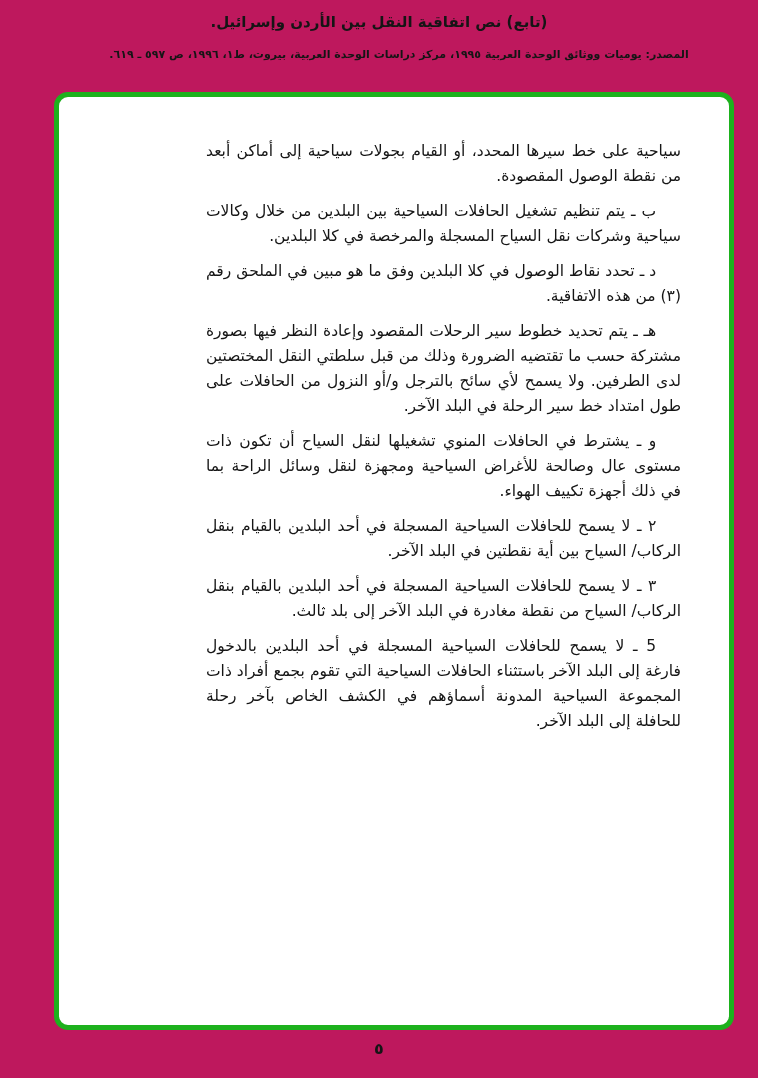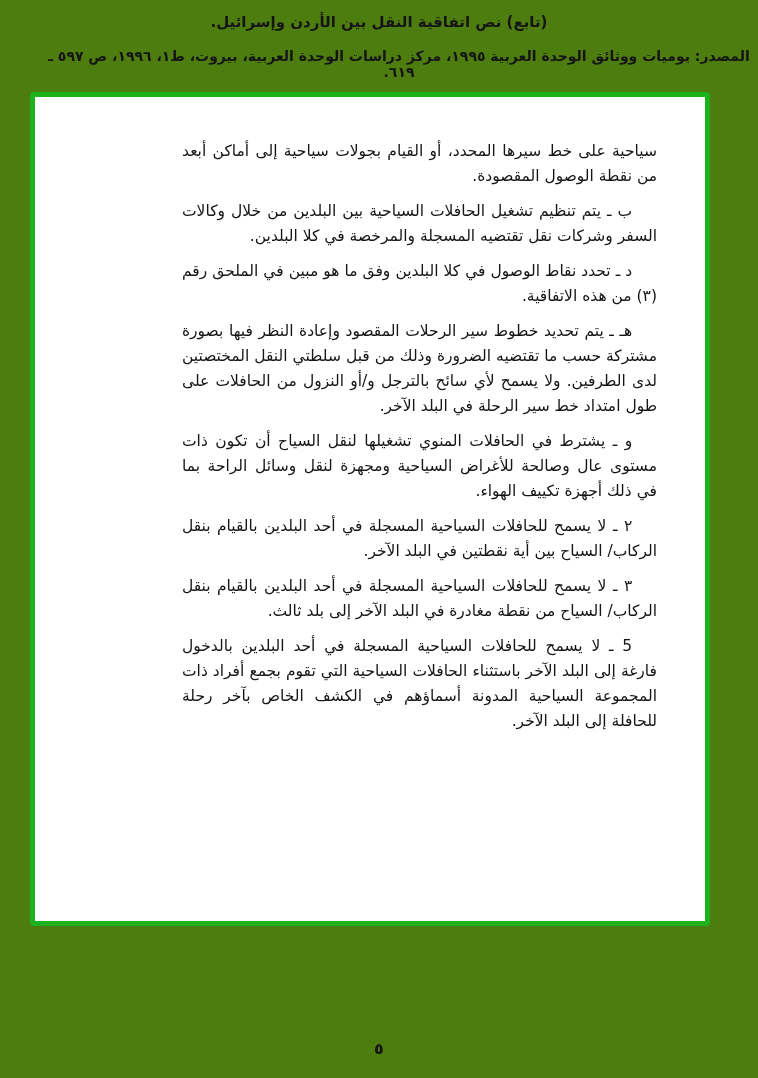--- a/index.html
+++ b/index.html
@@ -1,52 +1,52 @@
 <!DOCTYPE html>
 <html lang="ar" style="--green: #1db11d;"><head>
 <meta charset="utf-8">
 <style>
   :root { --green: #1db11d; }
   html, body { margin: 0; padding: 0; background: #ffffff; }
   .sheet {
     position: relative;
     width: 758px;
     height: 1078px;
-    background: #4d7c0f;
+    background: #be185d;
     font-family: "DejaVu Sans", sans-serif;
     color: #151515;
     overflow: hidden;
   }
   .hdr-title {
     position: absolute;
     top: 13px; left: 0; right: 0;
     text-align: center;
     direction: rtl;
     font-weight: bold;
     font-size: 15px;
     letter-spacing: 0.2px;
   }
   .hdr-source {
     position: absolute;
     top: 48px; left: 0; right: 0;
     text-align: center;
     direction: rtl;
     font-weight: bold;
-    font-size: 14px;
+    font-size: 11px;
     margin-left: 40px;
   }
   .green-frame {
     position: absolute;
-    left: 30px;
+    left: 54px;
     top: 92px;
     width: 680px;
-    height: 834px;
+    height: 938px;
     box-sizing: border-box;
     border: 5px solid var(--green);
-    border-radius: 4px;
+    border-radius: 14px;
     background: #ffffff;
   }
   .text-col {
     position: absolute;
     top: 42px;
     right: 48px;
     width: 475px;
     direction: rtl;
     text-align: justify;
     font-size: 15.5px;
@@ -70,21 +70,21 @@
 
 <div class="sheet">
 
   <div class="hdr-title">(تابع) نص اتفاقية النقل بين الأردن وإسرائيل.</div>
 
   <div class="hdr-source">المصدر: يوميات ووثائق الوحدة العربية ١٩٩٥، مركز دراسات الوحدة العربية، بيروت، ط١، ١٩٩٦، ص ٥٩٧ ـ ٦١٩.</div>
 
   <div class="green-frame">
     <div class="text-col">
       <p class="para no-indent">سياحية على خط سيرها المحدد، أو القيام بجولات سياحية إلى أماكن أبعد من نقطة الوصول المقصودة.</p>
-      <p class="para">ب ـ يتم تنظيم تشغيل الحافلات السياحية بين البلدين من خلال وكالات السفر وشركات نقل تقتضيه المسجلة والمرخصة في كلا البلدين.</p>
+      <p class="para">ب ـ يتم تنظيم تشغيل الحافلات السياحية بين البلدين من خلال وكالات سياحية وشركات نقل السياح المسجلة والمرخصة في كلا البلدين.</p>
       <p class="para">د ـ تحدد نقاط الوصول في كلا البلدين وفق ما هو مبين في الملحق رقم (٣) من هذه الاتفاقية.</p>
       <p class="para">هـ ـ يتم تحديد خطوط سير الرحلات المقصود وإعادة النظر فيها بصورة مشتركة حسب ما تقتضيه الضرورة وذلك من قبل سلطتي النقل المختصتين لدى الطرفين. ولا يسمح لأي سائح بالترجل و/أو النزول من الحافلات على طول امتداد خط سير الرحلة في البلد الآخر.</p>
       <p class="para">و ـ يشترط في الحافلات المنوي تشغيلها لنقل السياح أن تكون ذات مستوى عال وصالحة للأغراض السياحية ومجهزة لنقل وسائل الراحة بما في ذلك أجهزة تكييف الهواء.</p>
       <p class="para">٢ ـ لا يسمح للحافلات السياحية المسجلة في أحد البلدين بالقيام بنقل الركاب/ السياح بين أية نقطتين في البلد الآخر.</p>
       <p class="para">٣ ـ لا يسمح للحافلات السياحية المسجلة في أحد البلدين بالقيام بنقل الركاب/ السياح من نقطة مغادرة في البلد الآخر إلى بلد ثالث.</p>
       <p class="para">5 ـ لا يسمح للحافلات السياحية المسجلة في أحد البلدين بالدخول فارغة إلى البلد الآخر باستثناء الحافلات السياحية التي تقوم بجمع أفراد ذات المجموعة السياحية المدونة أسماؤهم في الكشف الخاص بآخر رحلة للحافلة إلى البلد الآخر.</p>
     </div>
   </div>
 
   <div class="page-num">٥</div>

